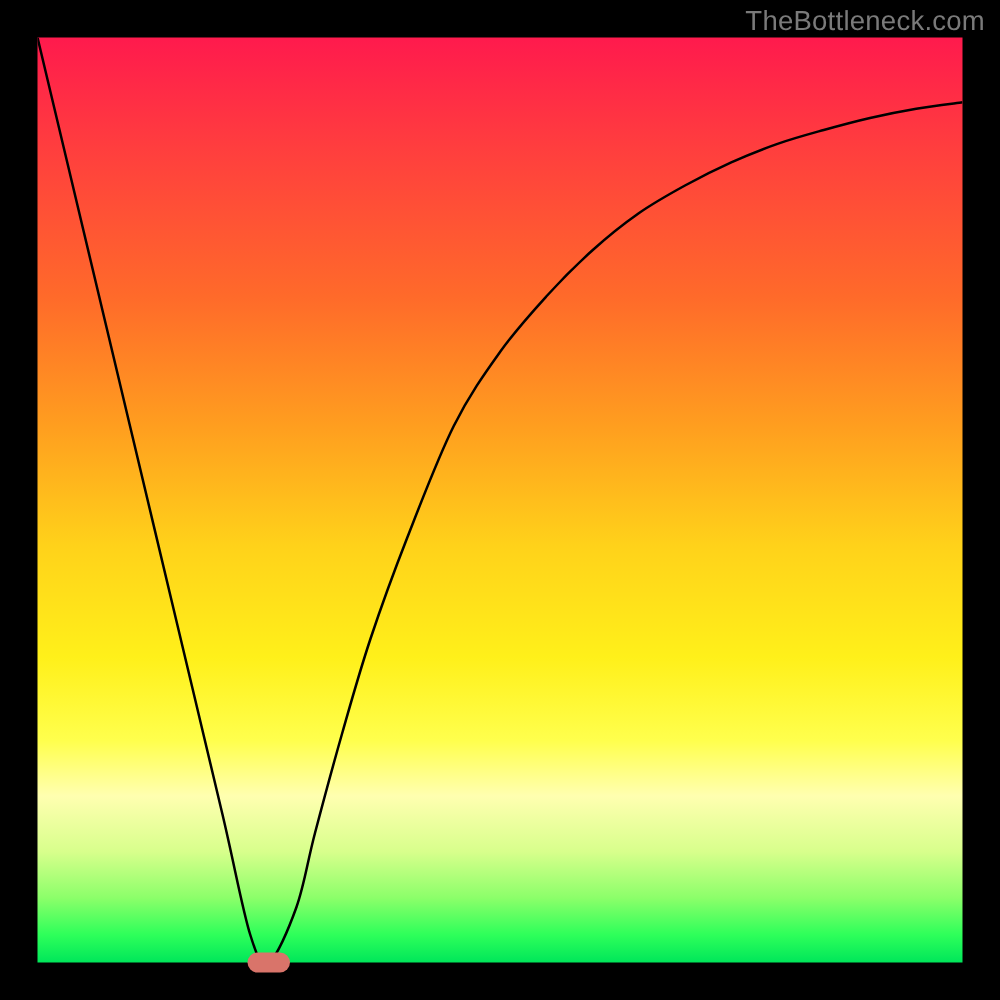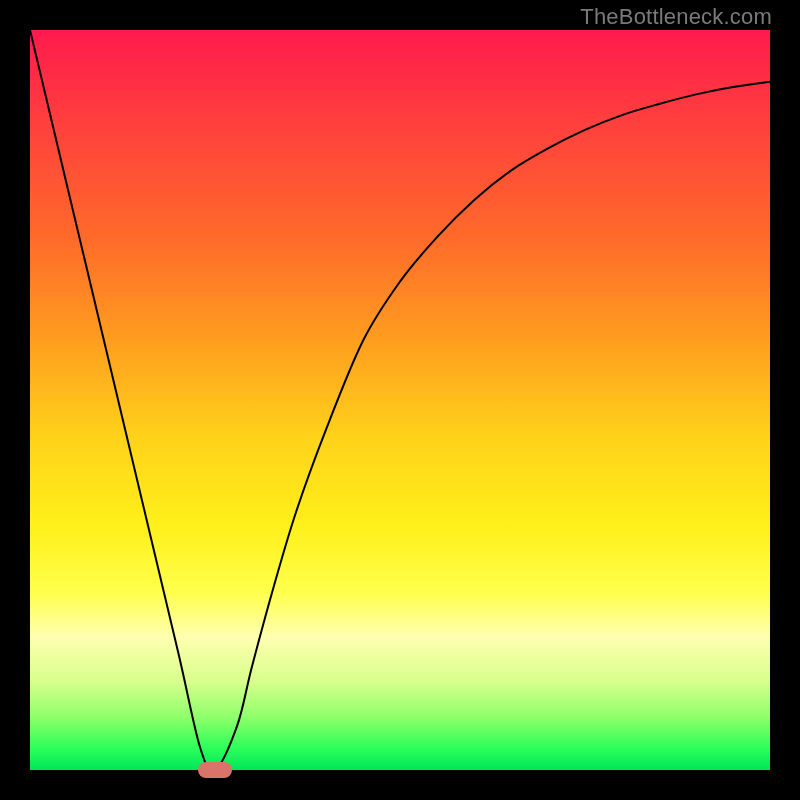--- a/index.html
+++ b/index.html
@@ -34,21 +34,21 @@
       #ffffb0 82%,
       #d8ff8c 88%,
       #8cff6a 93%,
       #2eff5a 97%,
       #00e65a 100%
     );
   }
   .watermark {
     position: absolute;
     top: 4px;
-    right: 28px;
+    right: 12px;
     color: #7a7a7a;
     font-size: 22px;
     font-weight: 400;
     letter-spacing: 0.2px;
     z-index: 10;
   }
   svg.curve {
     position: absolute;
     left: 0;
     top: 0;

